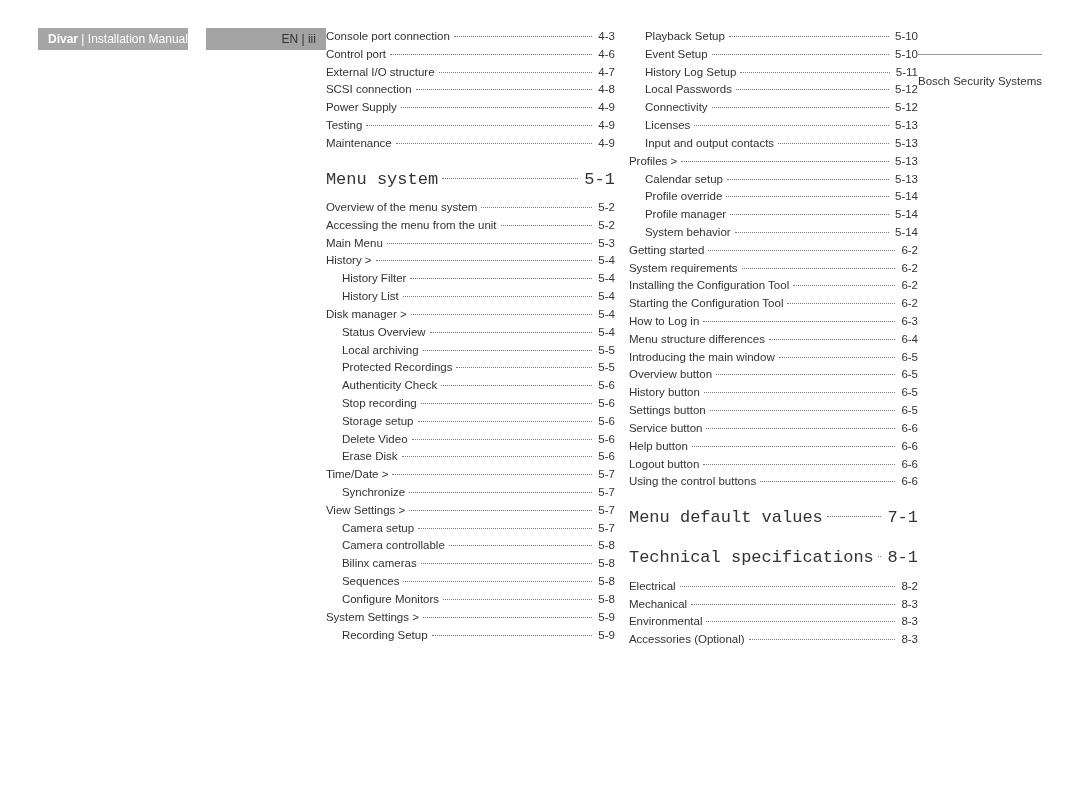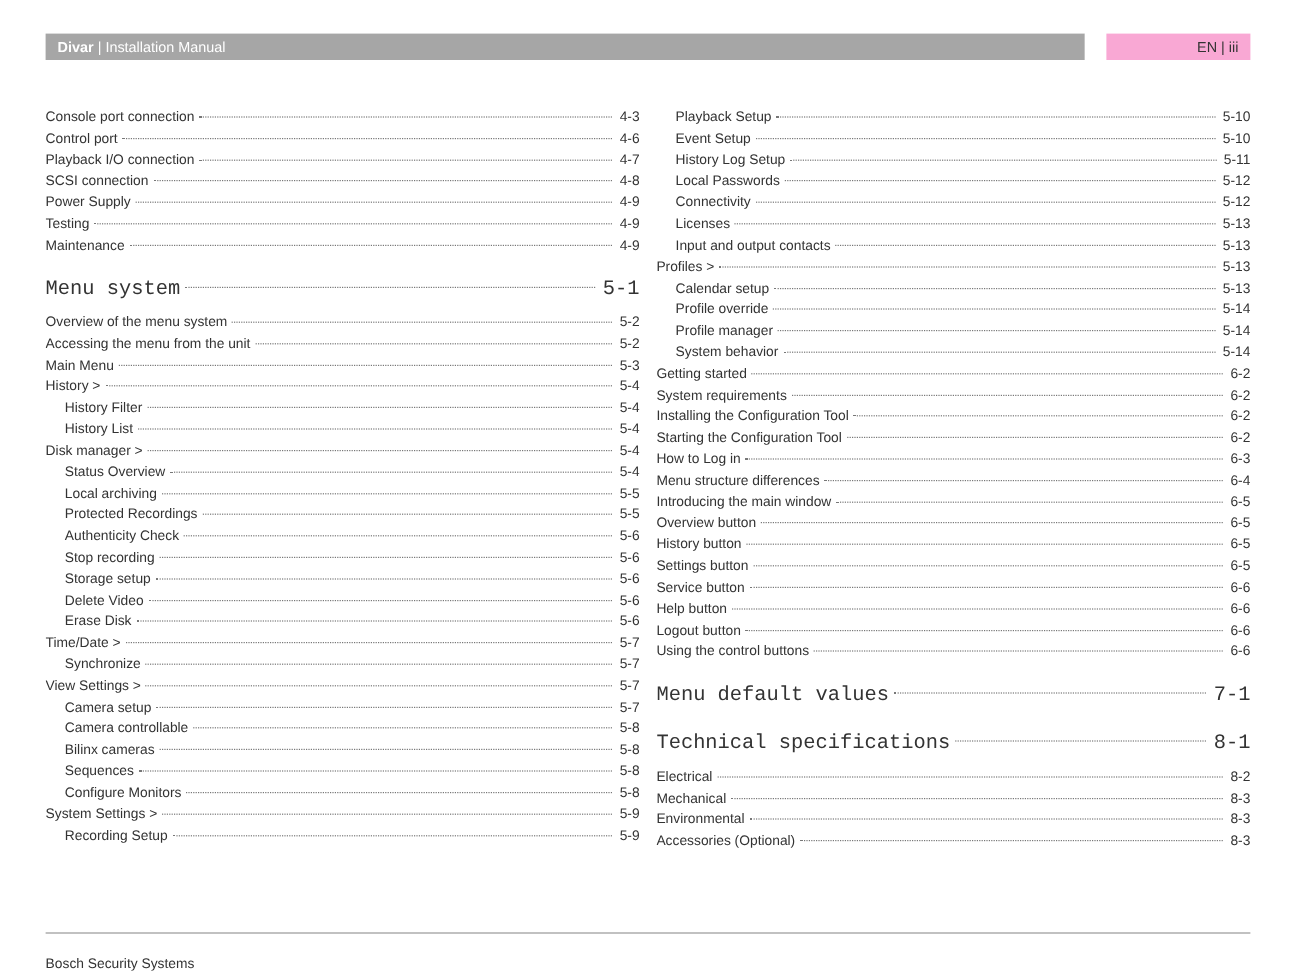--- a/index.html
+++ b/index.html
@@ -7,21 +7,21 @@
     margin: 0; padding: 0;
     background: #fff;
     font-family: Arial, Helvetica, sans-serif;
   }
   .page {
     width: 1080px;
     height: 809px;
     margin: 0 auto;
     padding: 28px 38px 0 38px;
     display: flex;
-    flex-direction: column;
+    flex-direction: row;
     position: relative;
   }
   .header-bar {
     display: flex;
     height: 22px;
     margin-bottom: 40px;
   }
   .header-left {
     flex: 1 1 auto;
     background: #a6a6a6;
@@ -31,21 +31,21 @@
     padding-left: 10px;
     white-space: nowrap;
   }
   .header-left .brand { font-weight: bold; }
   .header-gap {
     width: 18px;
     background: #fff;
   }
   .header-right {
     width: 120px;
-    background: #f9a8d4;
+    background: #a3a3a3;
     color: #333;
     font-size: 12px;
     line-height: 22px;
     text-align: right;
     padding-right: 10px;
     white-space: nowrap;
   }
   .columns {
     display: flex;
     gap: 14px;
@@ -117,21 +117,21 @@
           <span class="label">Console port connection</span>
           <span class="dots"></span>
           <span class="pg">4-3</span>
         </div>
         <div class="toc-row">
           <span class="label">Control port</span>
           <span class="dots"></span>
           <span class="pg">4-6</span>
         </div>
         <div class="toc-row">
-          <span class="label">Playback I/O connection</span>
+          <span class="label">External I/O structure</span>
           <span class="dots"></span>
           <span class="pg">4-7</span>
         </div>
         <div class="toc-row">
           <span class="label">SCSI connection</span>
           <span class="dots"></span>
           <span class="pg">4-8</span>
         </div>
         <div class="toc-row">
           <span class="label">Power Supply</span>

